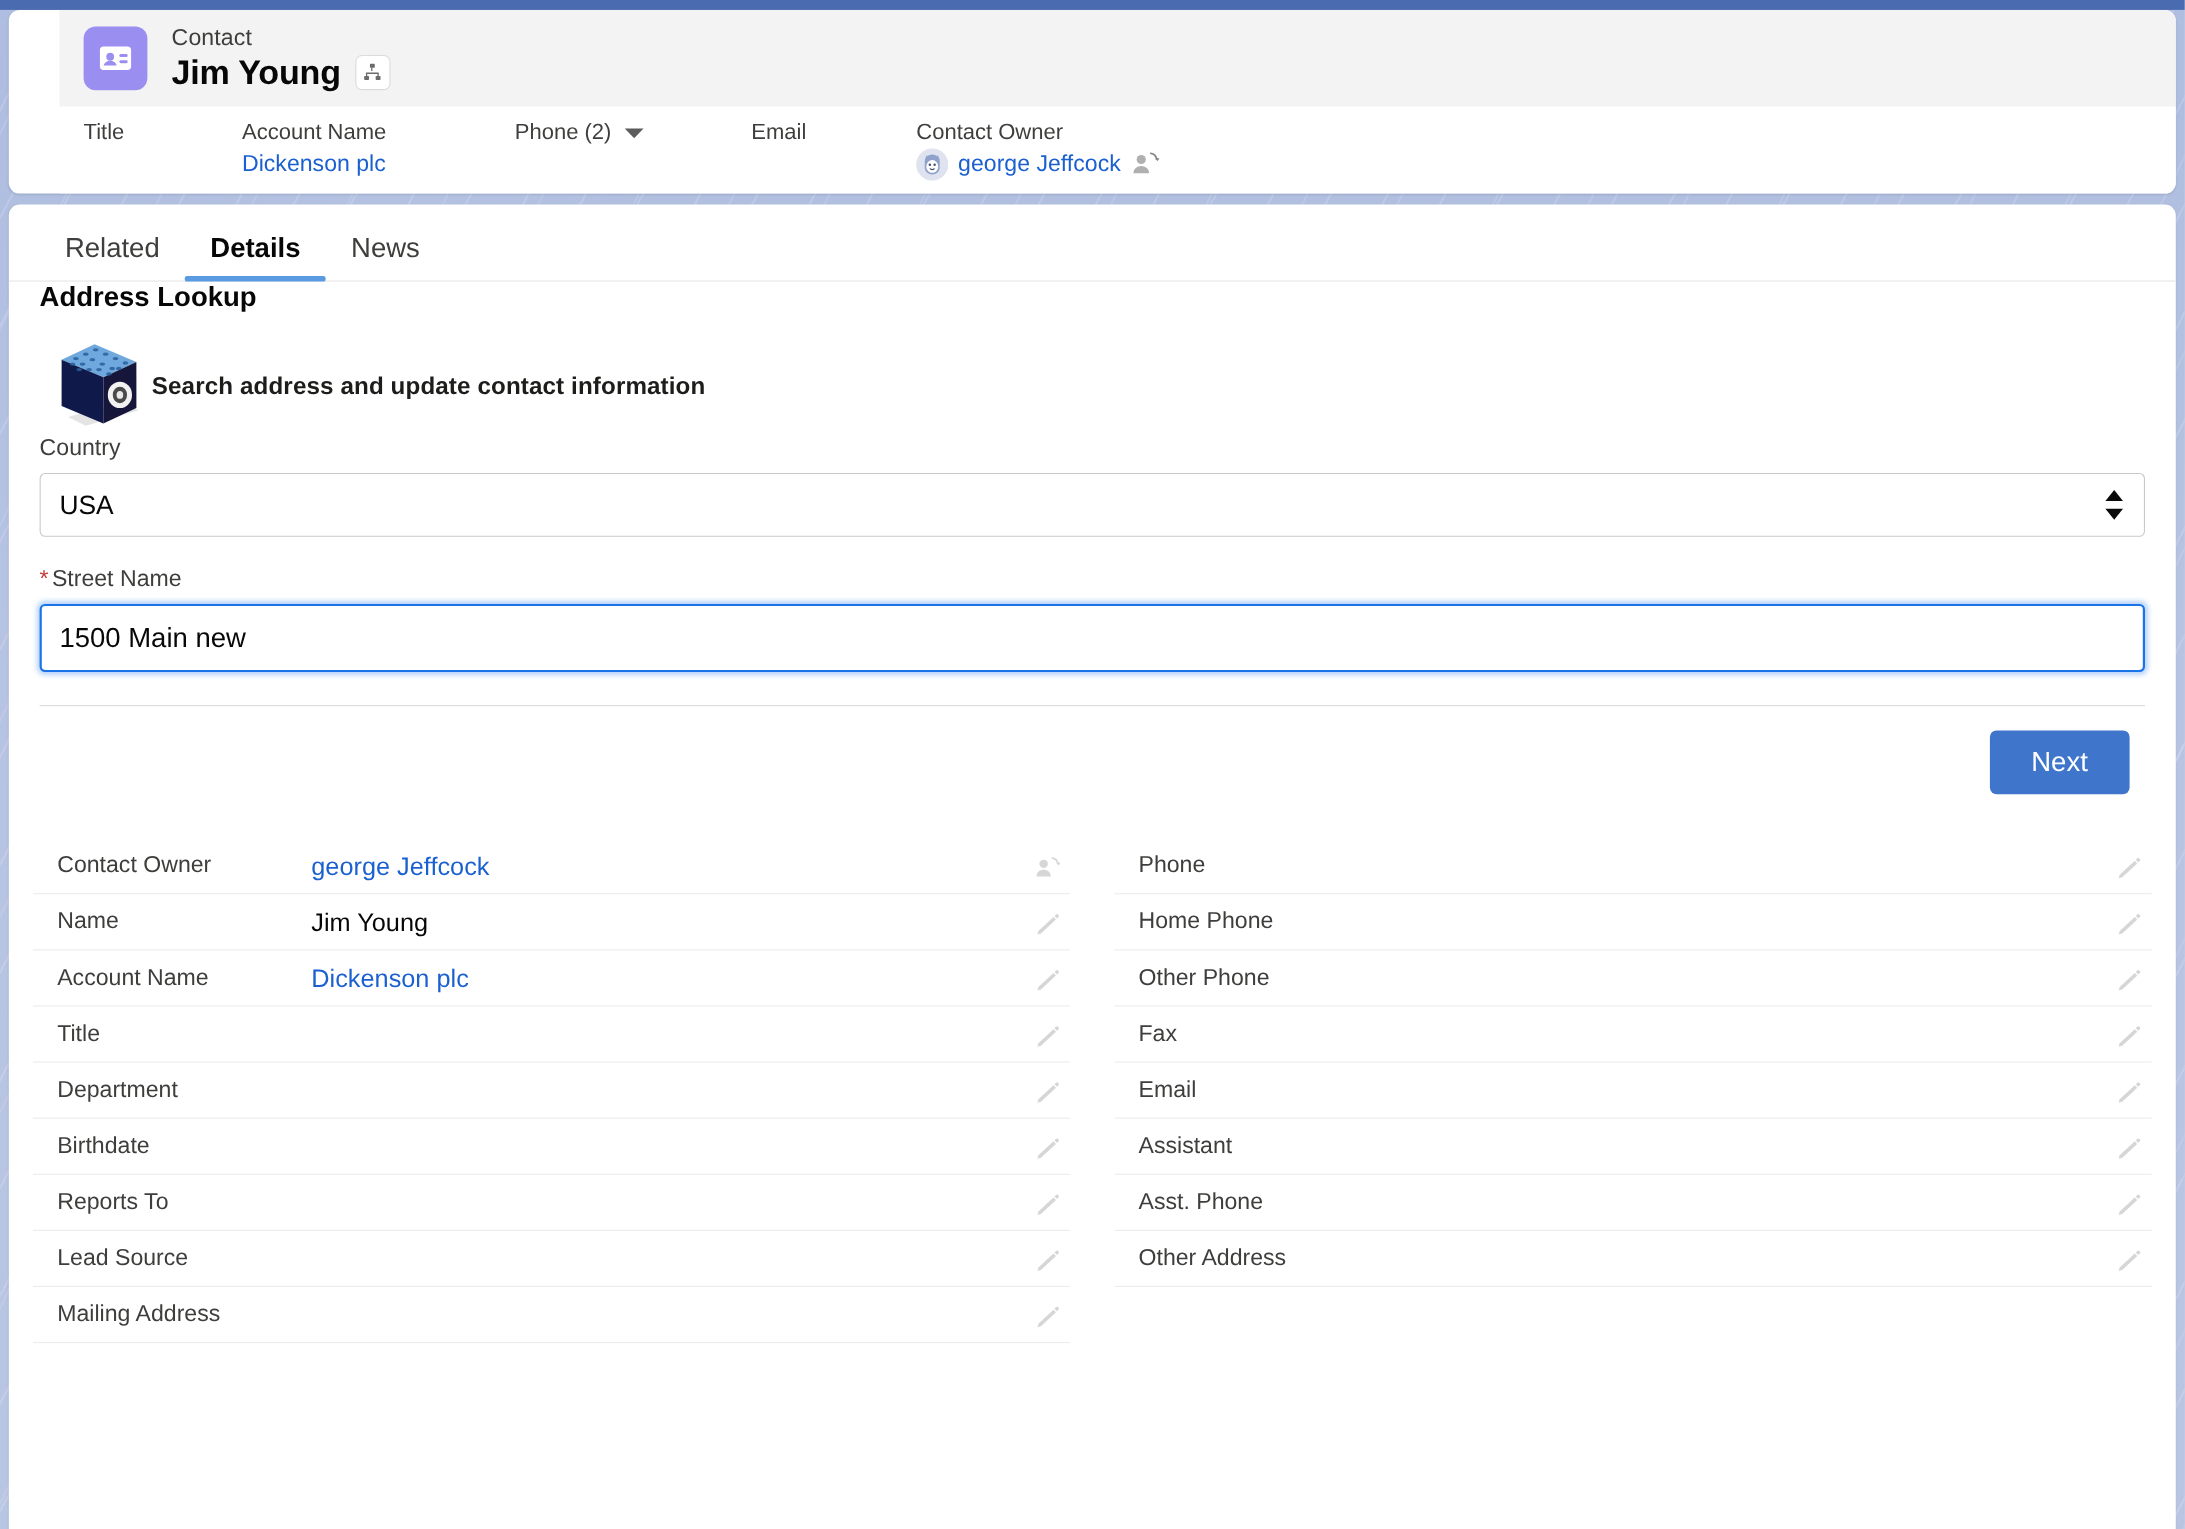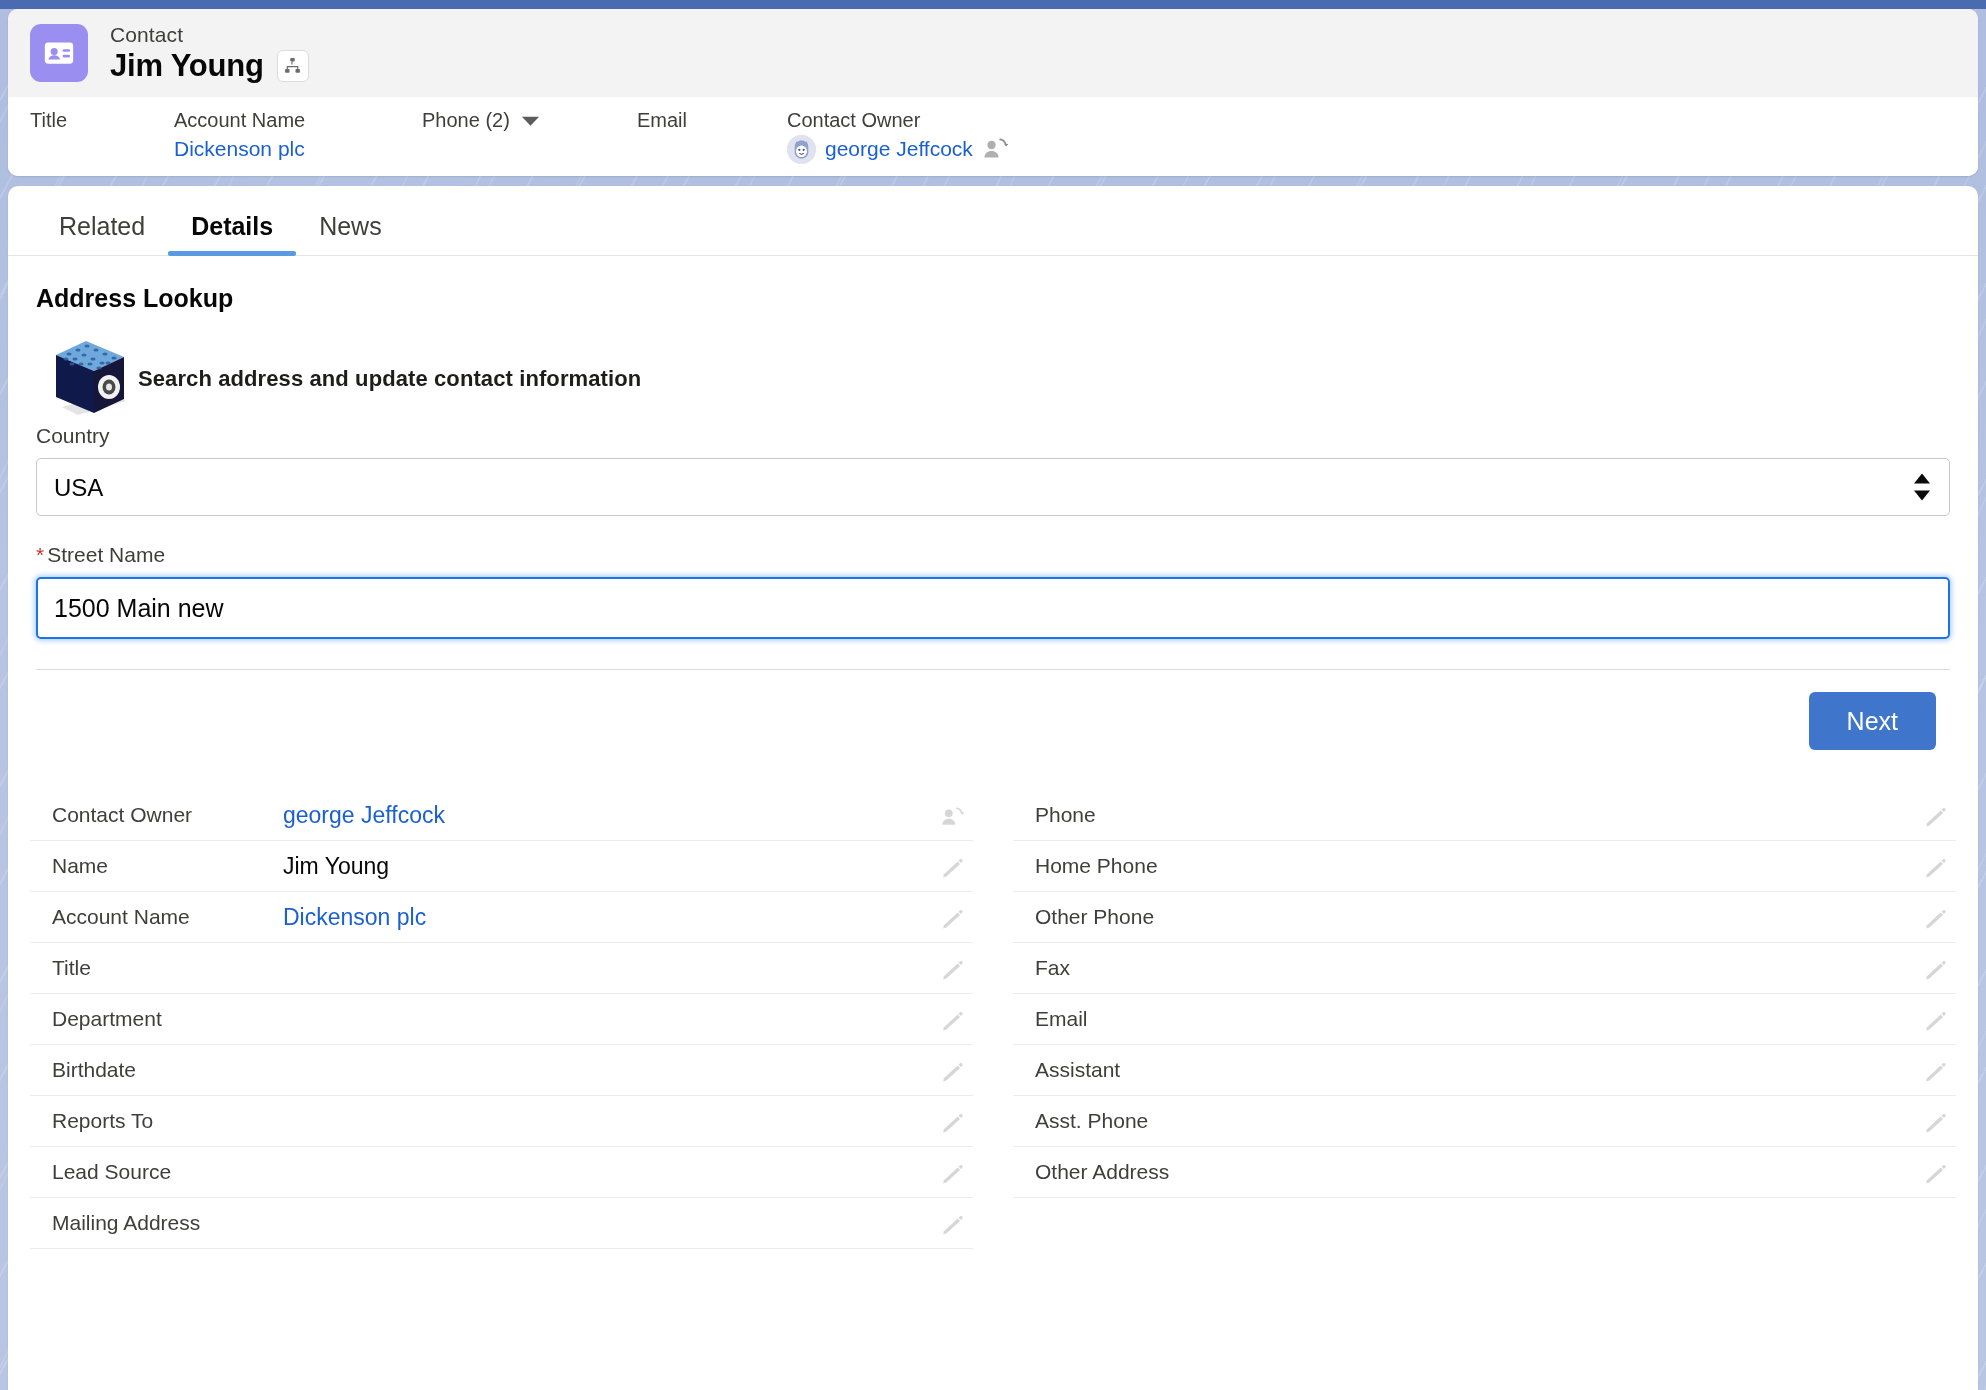--- a/index.html
+++ b/index.html
@@ -29,20 +29,21 @@
   }
 
   
   .header-card {
     position: absolute;
     left: 8px; top: 9px; width: 1970px; height: 167px;
     background: #ffffff;
     border-radius: 10px;
     overflow: hidden;
     box-shadow: 0 1px 2px rgba(0,0,0,0.10);
+    padding-left: 46px;
   }
   .header-top {
     height: 88px;
     background: #f3f3f3;
     display: flex;
     align-items: center;
     padding-left: 22px;
     gap: 22px;
   }
   .entity-icon {
@@ -123,21 +124,20 @@
   .tab.active { font-weight: bold; color: #080707; }
   .tab.active::after {
     content: ""; position: absolute; left: 0; right: 0; bottom: -1px; height: 5px;
     background: #5a9ae2; border-radius: 2px;
   }
 
   .section-pad { padding: 0 28px; }
 
   .section-title {
     font-size: 25px; font-weight: bold; color: #080707;
-    margin-top: 28px;
   }
 
   .lookup-row {
     display: flex; align-items: center; gap: 6px;
     margin-top: 22px; padding-left: 12px;
   }
   .cube-wrap { width: 84px; height: 88px; position: relative; flex: none; }
   .lookup-caption {
     font-size: 22px; font-weight: bold; color: #1d1d1b; letter-spacing: .1px;
   }

